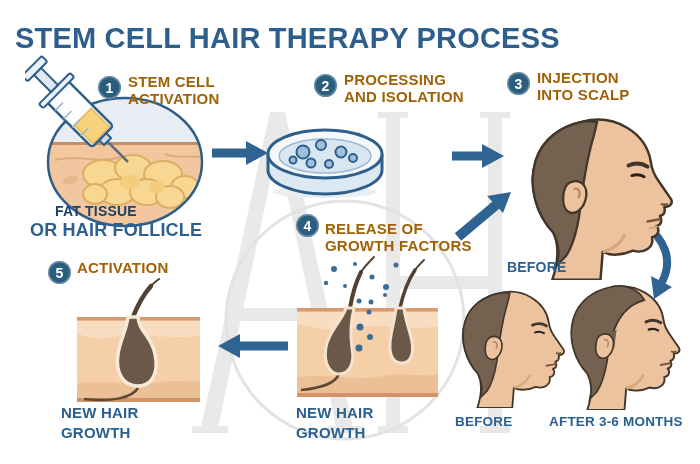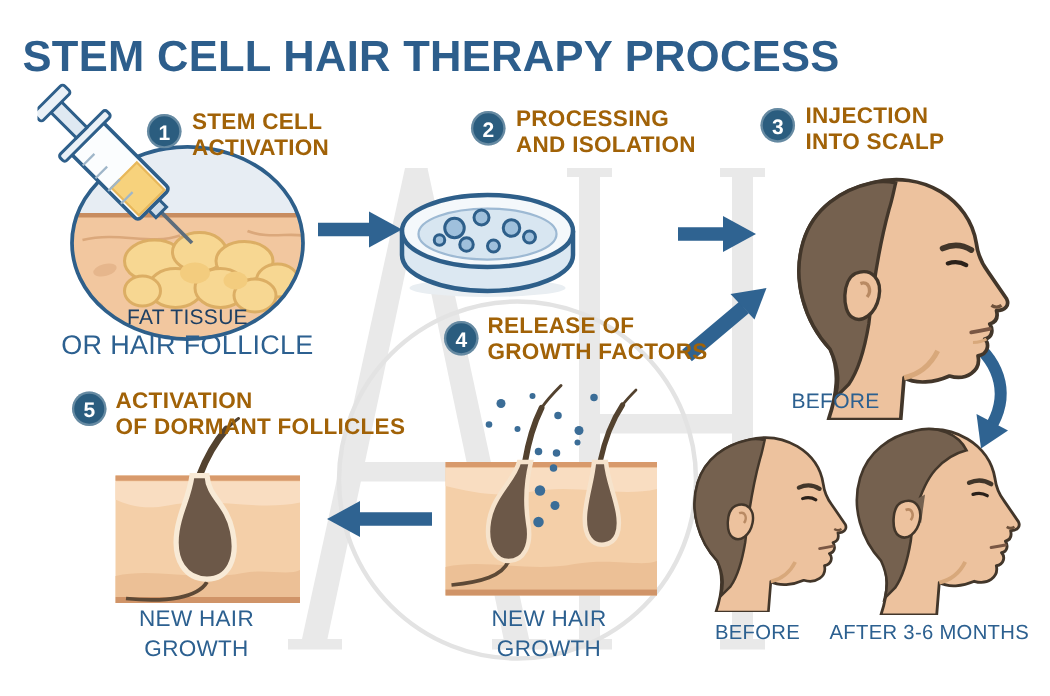--- a/index.html
+++ b/index.html
@@ -16,21 +16,21 @@
     position:absolute;width:23px;height:23px;border-radius:50%;
     background:#2b5d7f;color:#ffffff;font-weight:bold;font-size:14px;
     display:flex;align-items:center;justify-content:center;
     box-shadow:inset 0 0 0 1.5px rgba(255,255,255,.28);
   }
   .step-label{
     position:absolute;font-weight:bold;font-size:15px;line-height:17px;
     color:#a16207;letter-spacing:.2px;white-space:nowrap;
   }
   .caption{
-    position:absolute;font-weight:normal;color:#2c6090;text-align:center;
+    position:absolute;font-weight:bold;color:#2c6090;
     letter-spacing:.2px;
   }
   svg{display:block;}
 </style>
 </head>
 <body>
 
 <div class="canvas">
 
   <svg class="abs" style="left:0;top:0" width="700" height="464" viewBox="0 0 700 464">
@@ -227,27 +227,26 @@
     <div>ACTIVATION</div>
   </div>
   <div class="step-label" style="left:344px;top:71px">
     <div>PROCESSING</div>
     <div>AND ISOLATION</div>
   </div>
   <div class="step-label" style="left:537px;top:69px">
     <div>INJECTION</div>
     <div>INTO SCALP</div>
   </div>
-  <div class="step-label" style="left:325px;top:209px">
+  <div class="step-label" style="left:325px;top:220px">
     <div>RELEASE OF</div>
     <div>GROWTH FACTORS</div>
   </div>
   <div class="step-label" style="left:77px;top:259px">
     <div>ACTIVATION</div>
-    <div>OF DORMANT FOLLICLES</div>
   </div>
 
   <div class="caption" style="left:55px;top:203px;width:140px;font-size:14px;color:#1d3f63">FAT TISSUE</div>
   <div class="caption" style="left:30px;top:220px;width:190px;font-size:18px">OR HAIR FOLLICLE</div>
   <div class="caption" style="left:507px;top:259px;width:100px;font-size:14px">BEFORE</div>
   <div class="caption" style="left:296px;top:403px;width:140px;font-size:15px;line-height:20px">
     <div>NEW HAIR</div>
     <div>GROWTH</div>
   </div>
   <div class="caption" style="left:61px;top:403px;width:140px;font-size:15px;line-height:20px">

